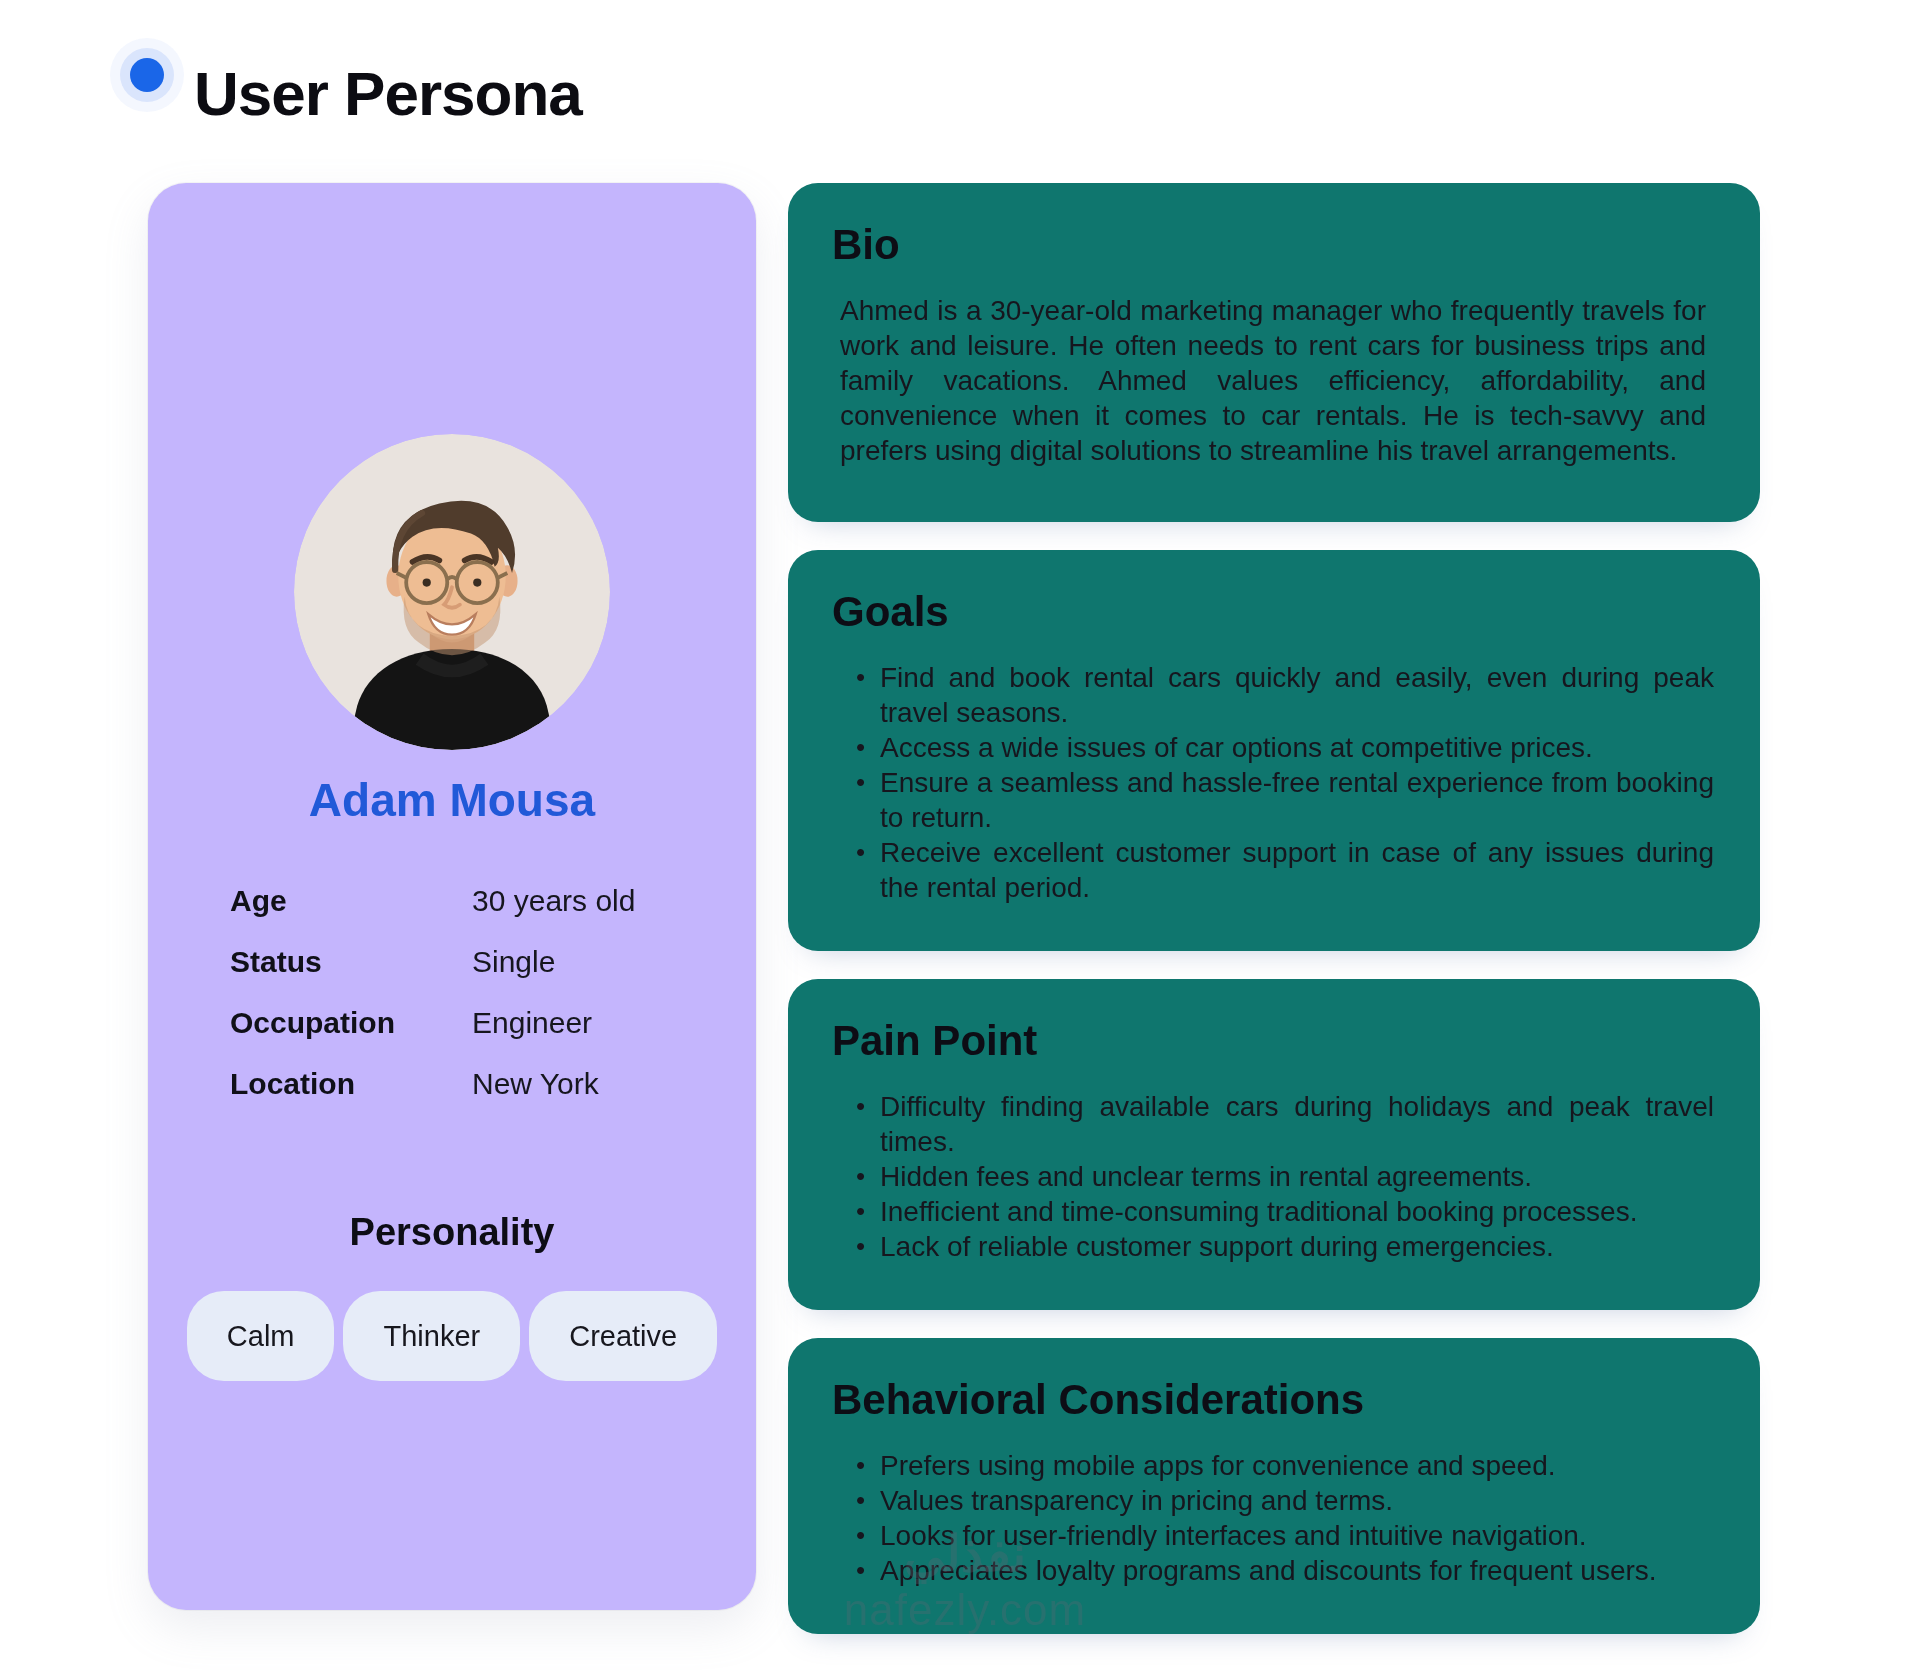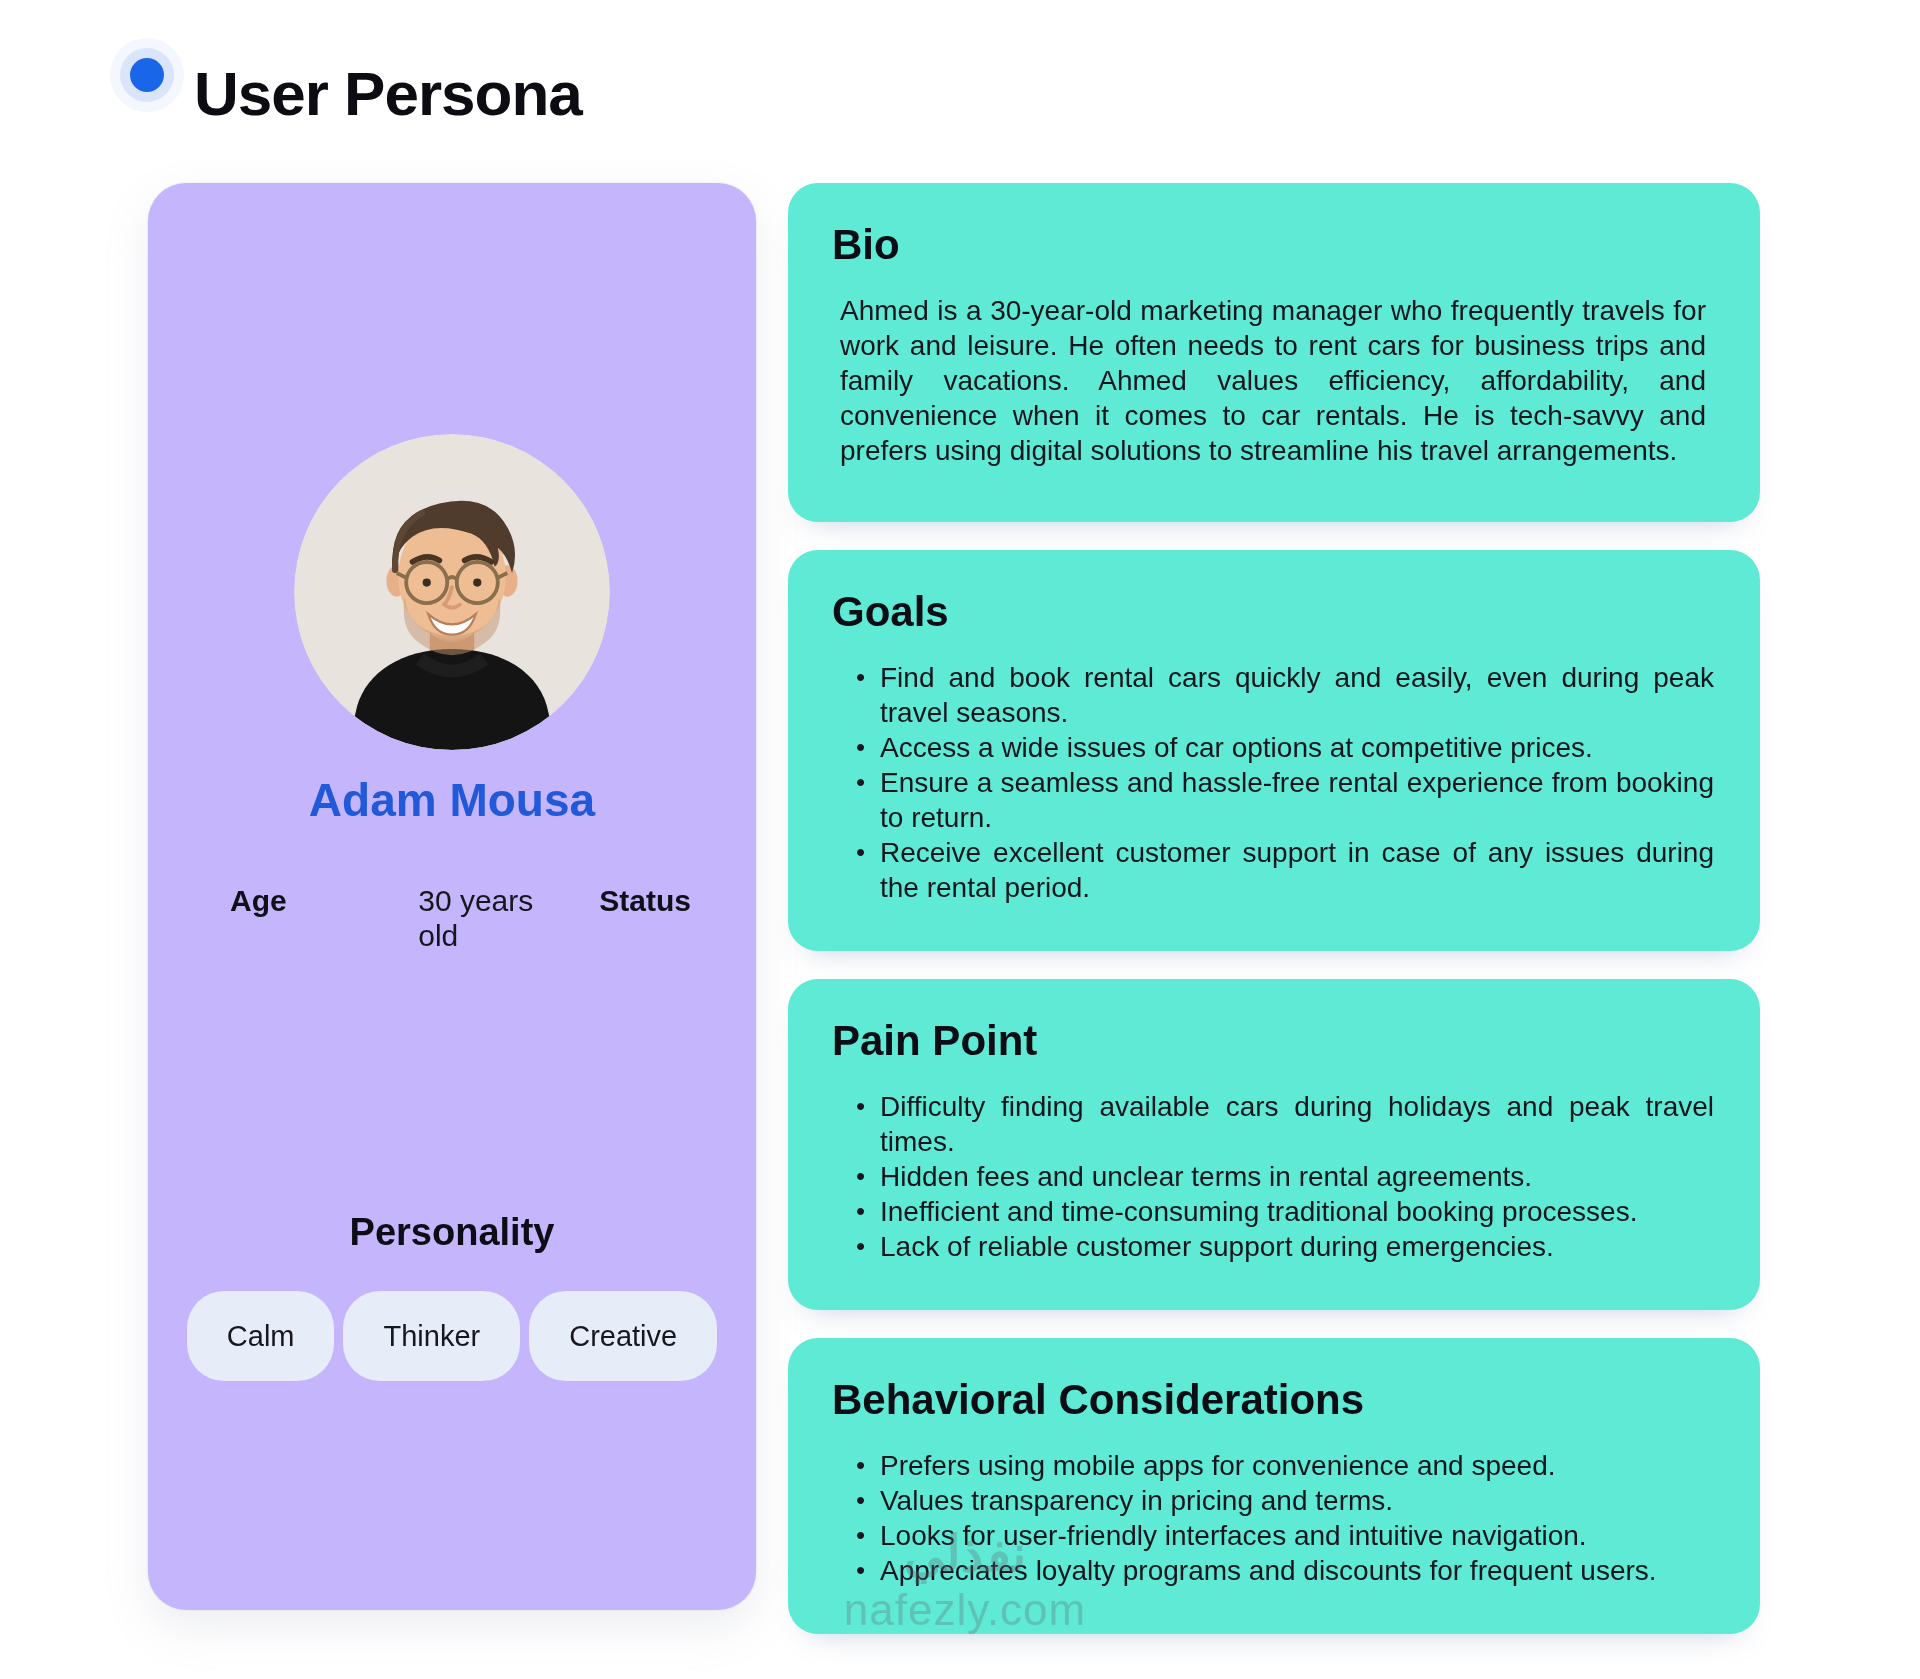--- a/index.html
+++ b/index.html
@@ -26,38 +26,38 @@
   }
   .avatar {
     position:absolute; left:146px; top:251px; width:316px; height:316px;
     border-radius:50%; overflow:hidden;
   }
   .avatar svg { display:block; width:100%; height:100%; }
   .persona-name {
     position:absolute; top:590px; left:0; width:100%; text-align:center;
     font-size:46px; font-weight:600; color:#2159d8;
   }
-  .info { position:absolute; left:82px; right:56px; top:700px; display:flex; flex-direction:row; gap:54px; }
+  .info { position:absolute; left:82px; right:56px; top:700px; display:flex; flex-direction:column; gap:26px; }
   .info-row { display:flex; align-items:baseline; font-size:30px; line-height:35px; }
   .info-label { width:242px; font-weight:700; color:#101018; }
   .info-value { font-weight:400; color:#16161e; }
   .personality-heading {
     position:absolute; top:1028px; left:0; width:100%; text-align:center;
     font-size:38px; font-weight:700; color:#0d0d15;
   }
   .pills { position:absolute; top:1108px; left:0; width:100%; display:flex; justify-content:center; gap:9px; }
   .pill {
     height:74px; padding:8px 40px; border-radius:37px; background:#e6ecf8;
     display:flex; align-items:center; font-size:29px; color:#17171e;
   }
 
   
   .right-col { position:absolute; left:788px; top:183px; width:972px; display:flex; flex-direction:column; gap:28px; }
   .panel {
-    background:#5eead4; border-radius:30px; padding:38px 46px 46px 44px;
+    background:#0f766e; border-radius:30px; padding:38px 46px 46px 44px;
     box-shadow:0 18px 30px -20px rgba(120,140,180,0.45);
   }
   .panel-title { margin:0 0 24px 0; font-size:42px; font-weight:700; color:#0d0d15; }
   .panel-text { margin:8px; font-size:28px; line-height:35px; text-align:justify; color:#16161e; }
   .panel ul { margin:0; padding:0 0 0 22px; list-style:none; }
   .panel li {
     position:relative; padding-left:26px; font-size:28px; line-height:35px;
     text-align:justify; color:#16161e;
   }
   .panel li::before { content:"\2022"; position:absolute; left:2px; top:0; font-size:26px; }

